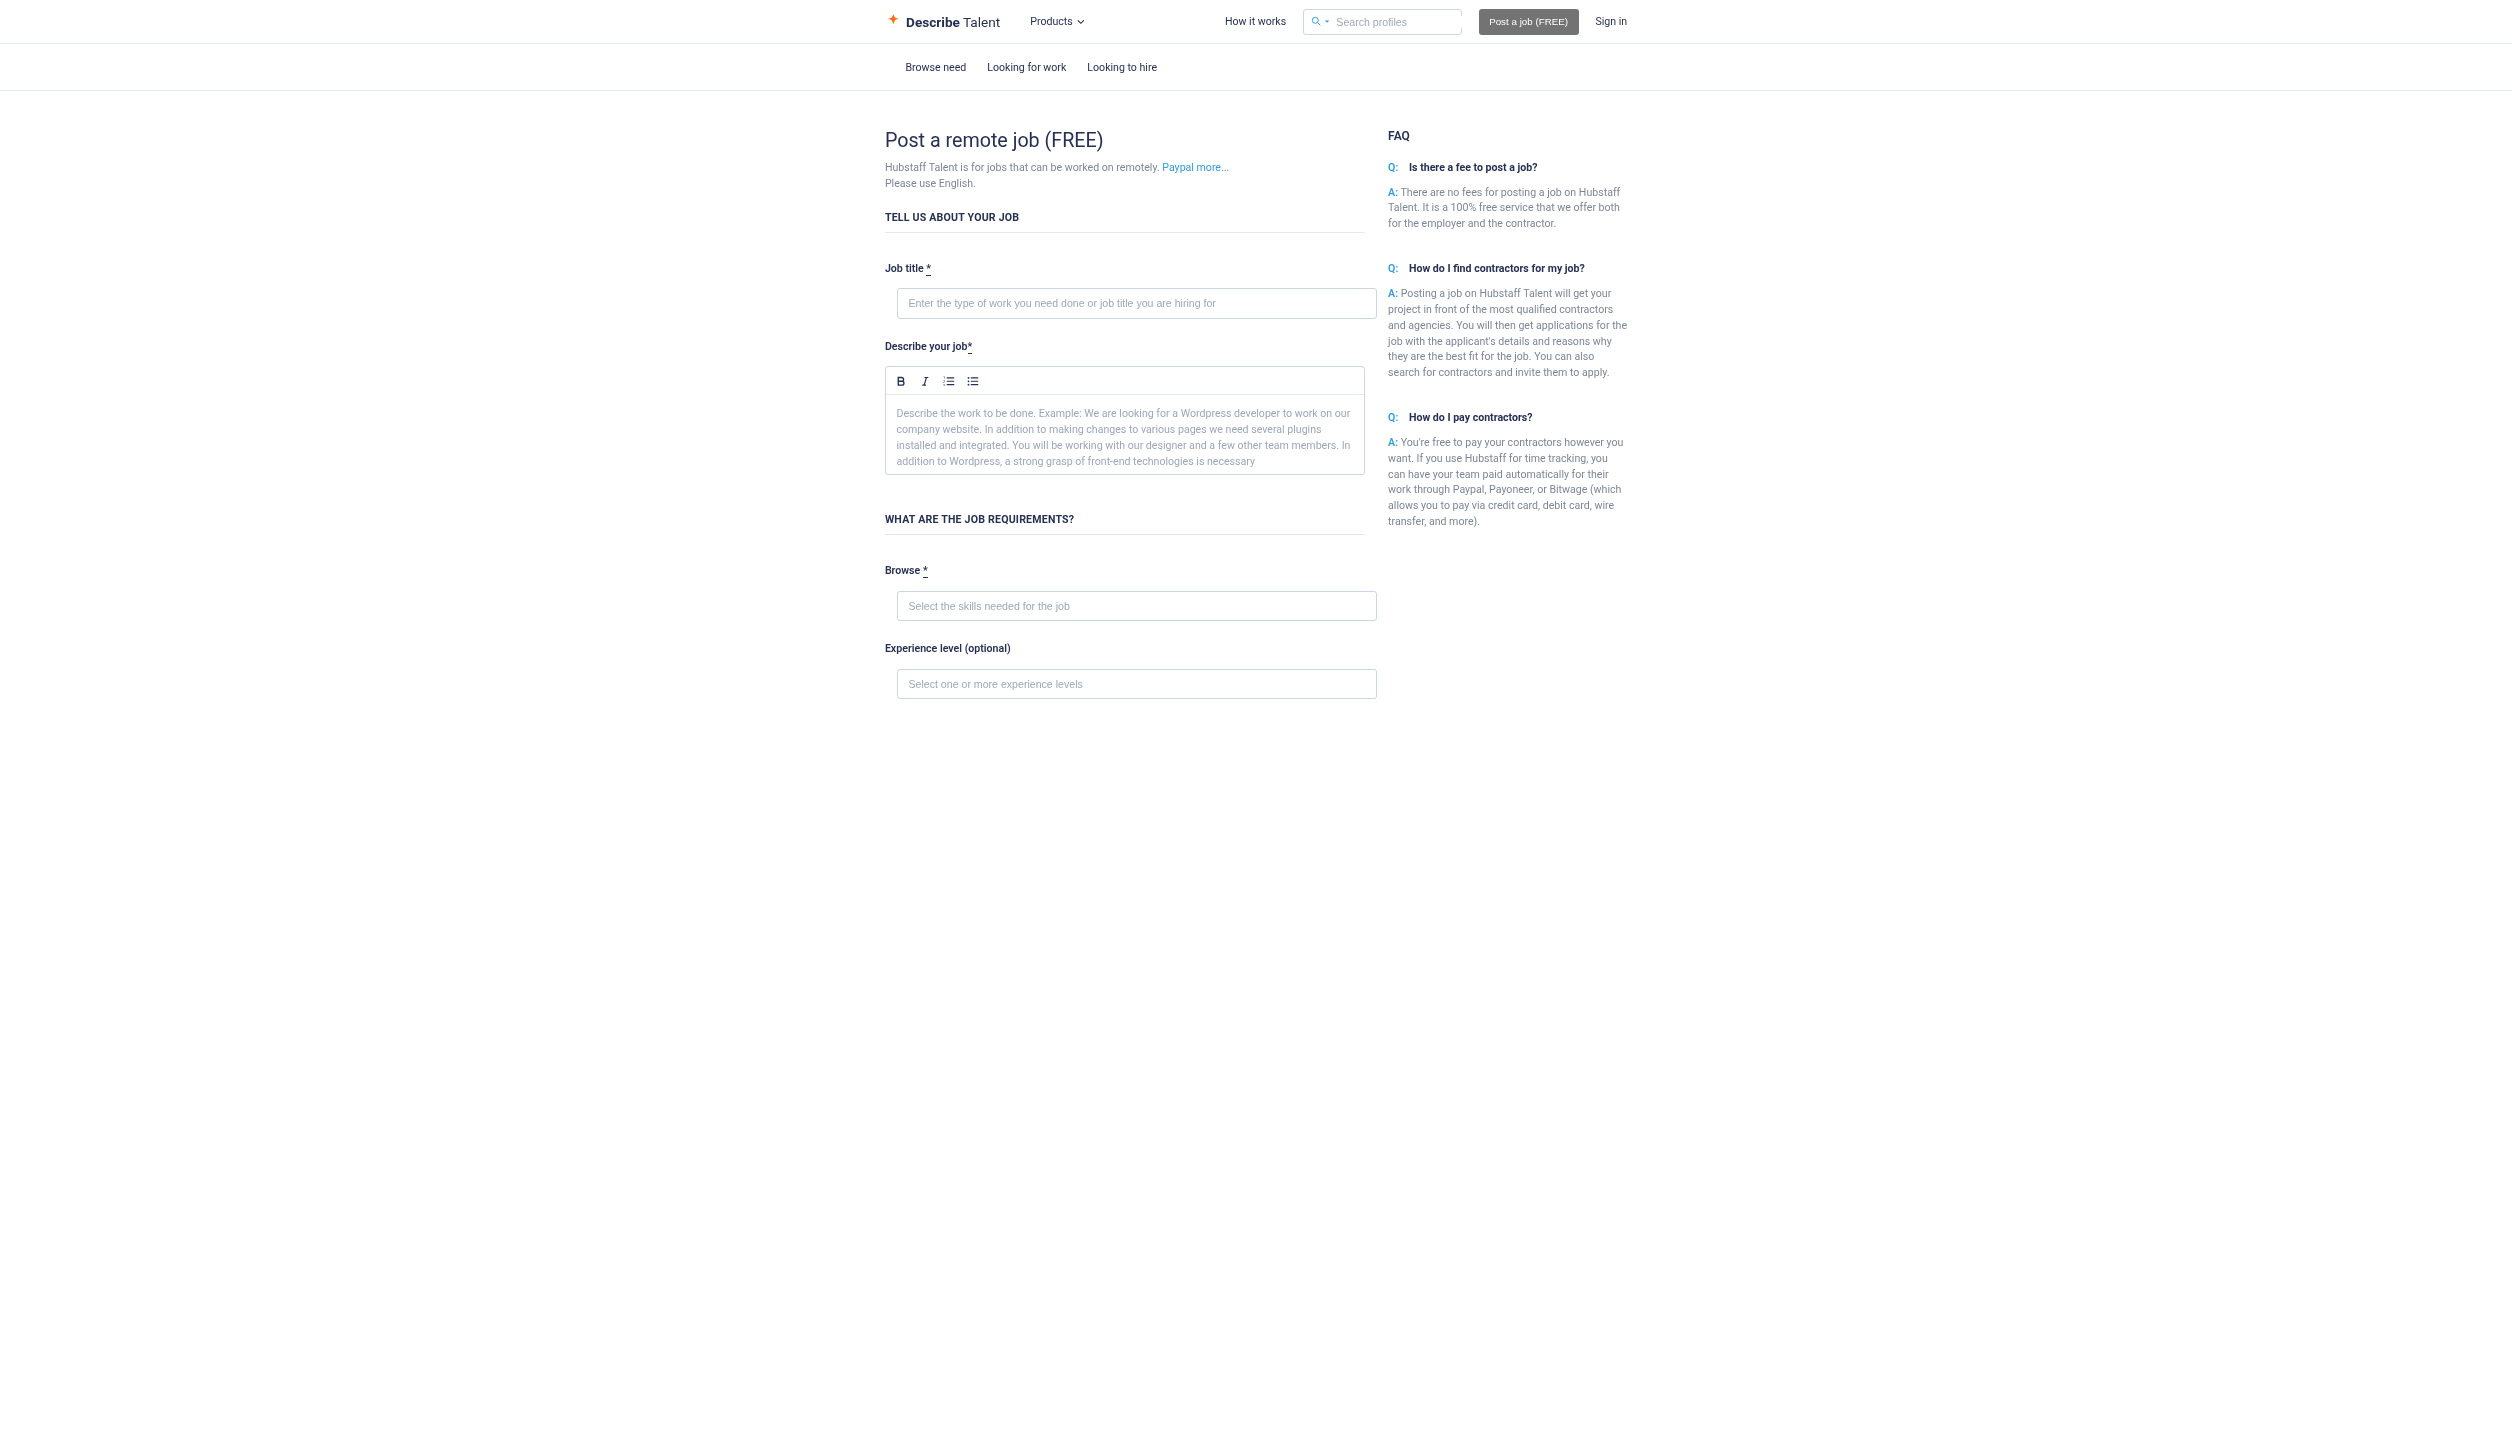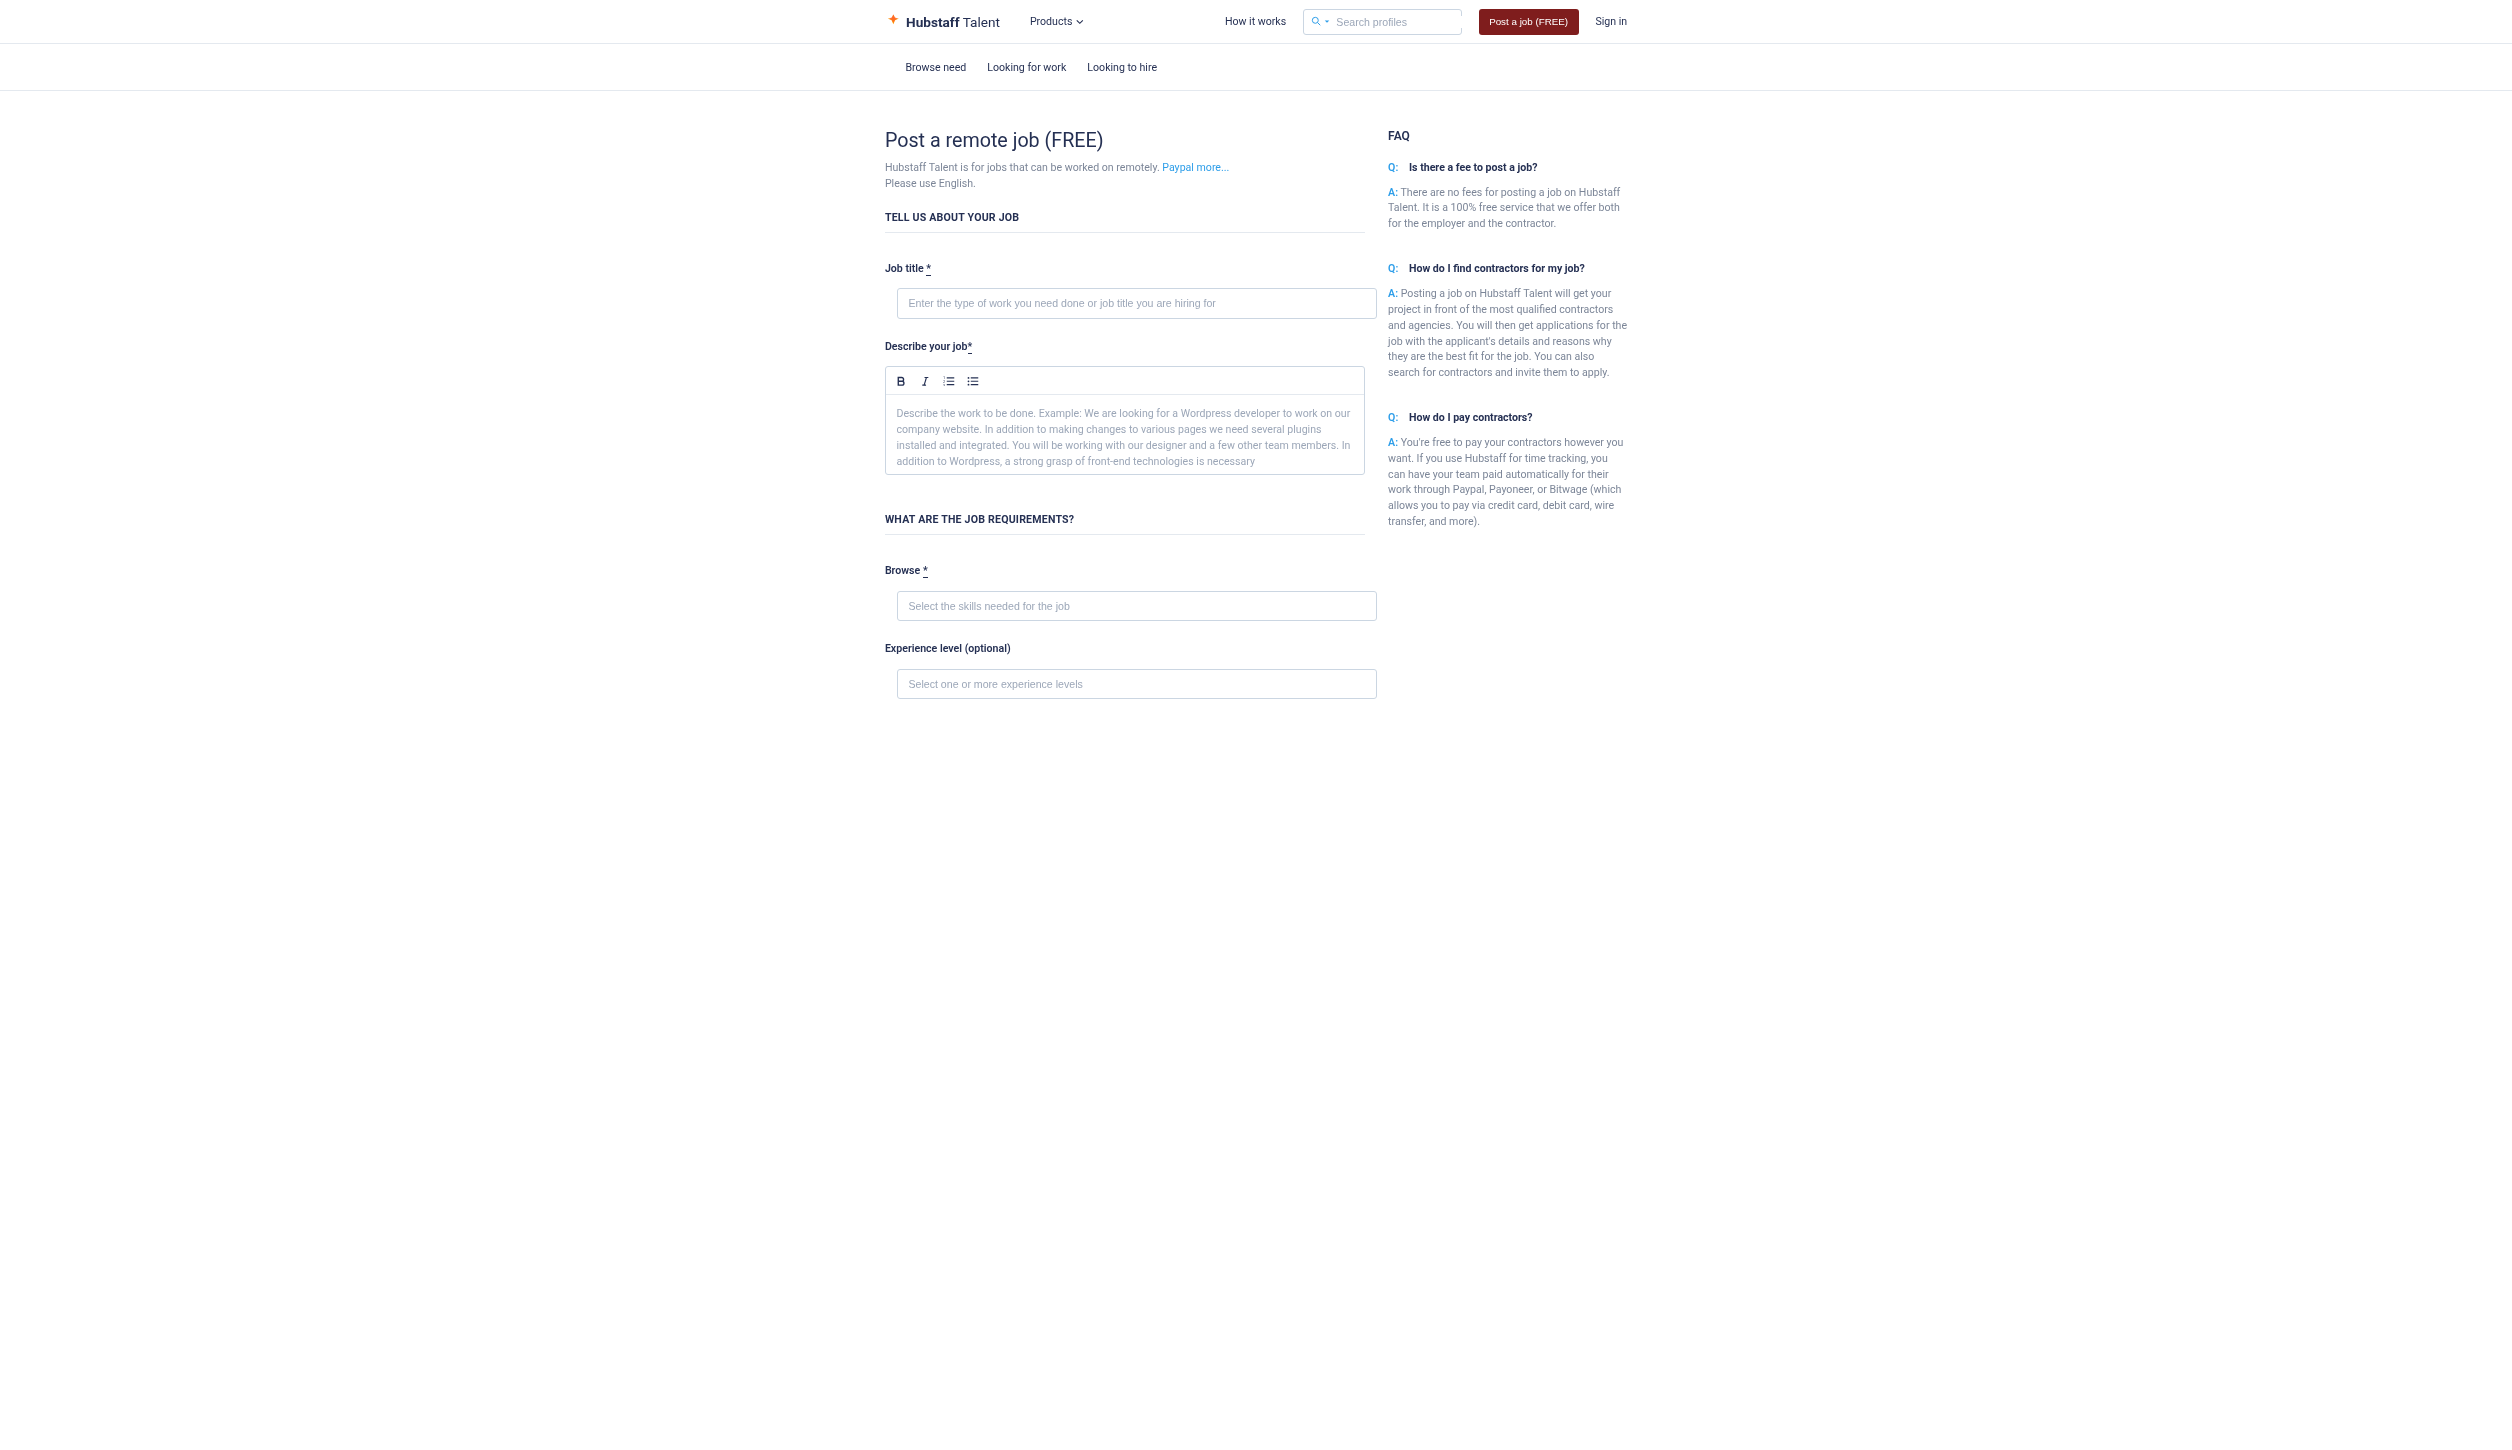--- a/index.html
+++ b/index.html
@@ -111,21 +111,21 @@
       border: none;
       outline: none;
       font-size: 10.6px;
       flex: 1;
       color: #253053;
     }
     .search-input::placeholder {
       color: #9ca7b8;
     }
     .btn-primary {
-      background: #7f1d1d;
+      background: #737373;
       color: #fff;
       border: none;
       border-radius: 3px;
       padding: 6px 10.6px;
       font-size: 9.8px;
       cursor: pointer;
       height: 26px;
     }
     .sub-header {
       border-bottom: 0.8px solid #e4e9ef;
@@ -284,21 +284,21 @@
 <body>
 
 <header class="top-header">
   <div class="header-inner">
     <div class="header-left">
       <div class="logo">
         <svg class="logo-icon" viewBox="0 0 24 24">
           <path fill="#ff9900" d="M12 2l2.5 5.5L20 8l-5.5 2.5L12 16l-2.5-5.5L4 8l5.5-.5z"></path>
           <path fill="#ff5733" d="M12 2l2 4 4 2-4 2-2 4-2-4-4-2 4-2z" opacity="0.7"></path>
         </svg>
-        <span><span class="logo-text-bold">Hubstaff</span><span class="logo-text-normal"> Talent</span></span>
+        <span><span class="logo-text-bold">Describe</span><span class="logo-text-normal"> Talent</span></span>
       </div>
       <div class="dropdown-trigger">
         <span>Products</span>
         <svg class="chevron-down" viewBox="0 0 10 10">
           <path d="M1 3l4 4 4-4" stroke="#253053" stroke-width="1.5" fill="none"></path>
         </svg>
       </div>
     </div>
     <div class="header-right">
       <a class="nav-link">How it works</a>

